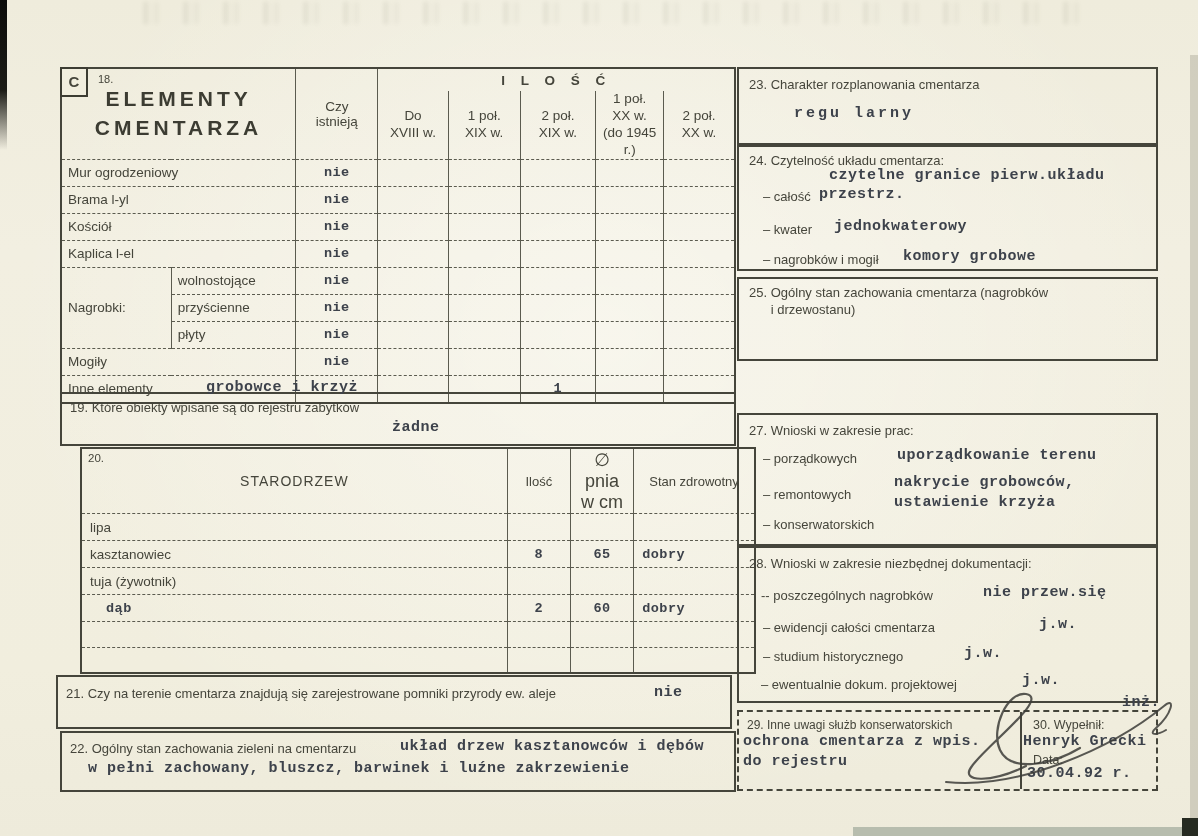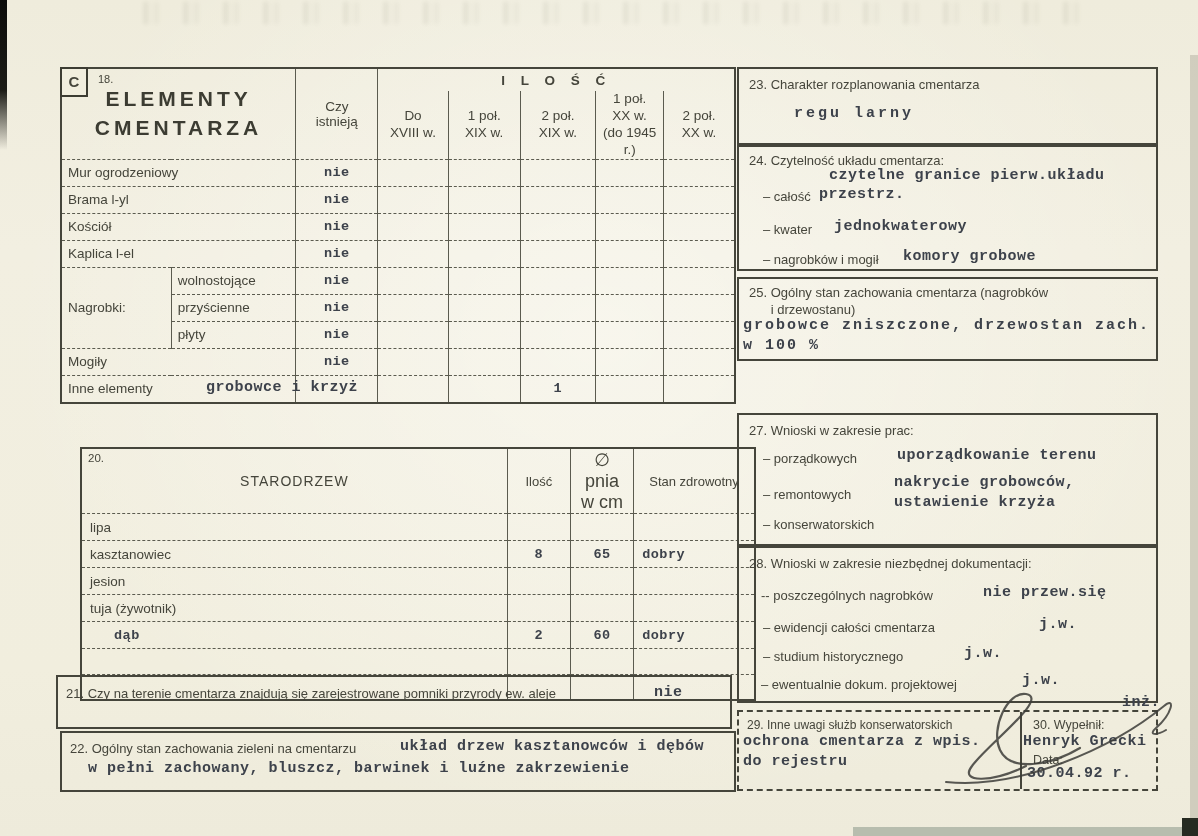--- a/index.html
+++ b/index.html
@@ -200,20 +200,24 @@
             <td></td>
             <td></td>
         <td class="typed cellc">1</td>
         <td></td>
             <td></td>
       </tr>
     </tbody>
       </table>
   </div>
 
+  <div class="box" style="left:60px;top:392px;width:672px;height:50px">
+    <span class="lbl" style="left:8px;top:6px">19. Które obiekty wpisane są do rejestru zabytków</span>
+    <span class="typed abs" style="left:330px;top:25px">żadne</span>
+  </div>
 
   <div class="abs" style="left:60px;top:447px">
     <table class="t20">
       <colgroup>
         <col style="width:425px">
           <col style="width:63px">
           <col style="width:63px">
           <col style="width:121px">
       </colgroup>
       <tbody>
@@ -233,33 +237,27 @@
         <td class="typed cellc"></td>
         <td class="typed"></td>
       </tr>
       <tr style="height:27px">
         <td>kasztanowiec</td>
         <td class="typed cellc">8</td>
         <td class="typed cellc">65</td>
         <td class="typed">dobry</td>
       </tr>
       <tr style="height:27px">
-        <td>jesion</td>
-        <td class="typed cellc"></td>
-        <td class="typed cellc"></td>
-        <td class="typed"></td>
-      </tr>
-      <tr style="height:27px">
         <td>tuja (żywotnik)</td>
         <td class="typed cellc"></td>
         <td class="typed cellc"></td>
         <td class="typed"></td>
       </tr>
       <tr style="height:27px">
-        <td class="typed" style="padding-left:32px">dąb</td>
+        <td class="typed" style="padding-left:24px">dąb</td>
         <td class="typed cellc">2</td>
         <td class="typed cellc">60</td>
         <td class="typed">dobry</td>
       </tr>
       <tr style="height:26px">
         <td></td>
         <td></td>
         <td></td>
         <td></td>
       </tr>
@@ -296,22 +294,20 @@
     <span class="typed abs" style="left:80px;top:39px">przestrz.</span>
     <span class="lbl" style="left:24px;top:75px">– kwater</span>
     <span class="typed abs" style="left:95px;top:71px">jednokwaterowy</span>
     <span class="lbl" style="left:24px;top:105px">– nagrobków i mogił</span>
     <span class="typed abs" style="left:164px;top:101px">komory grobowe</span>
   </div>
 
   <div class="box" style="left:737px;top:277px;width:417px;height:80px">
     <span class="lbl preX" style="left:10px;top:6px;line-height:1.3">25. Ogólny stan zachowania cmentarza (nagrobków
       i drzewostanu)</span>
-    <span class="typed abs pre" style="left:4px;top:37px;letter-spacing:2px;line-height:1.35">grobowce zniszczone, drzewostan zach.
-w 100 %</span>
   </div>
 
 
   <div class="box" style="left:737px;top:413px;width:417px;height:129px">
     <span class="lbl" style="left:10px;top:8px">27. Wnioski w zakresie prac:</span>
     <span class="lbl" style="left:24px;top:36px">– porządkowych</span>
     <span class="typed abs" style="left:158px;top:32px">uporządkowanie terenu</span>
     <span class="lbl" style="left:24px;top:72px">– remontowych</span>
     <span class="typed abs pre" style="left:155px;top:58px;line-height:1.3">nakrycie grobowców,
 ustawienie krzyża</span>

